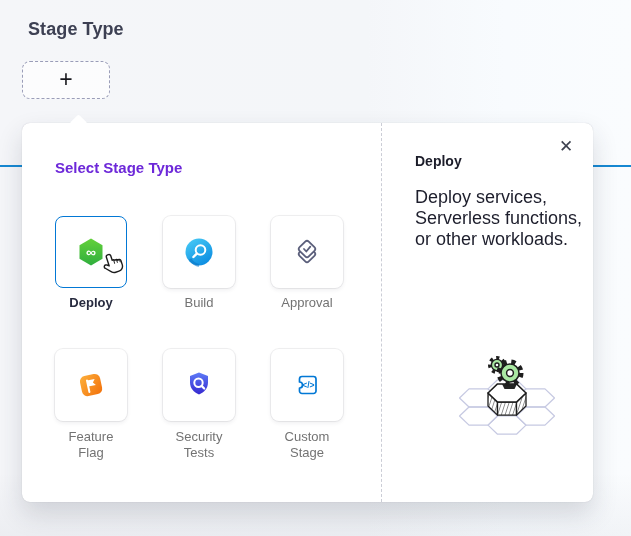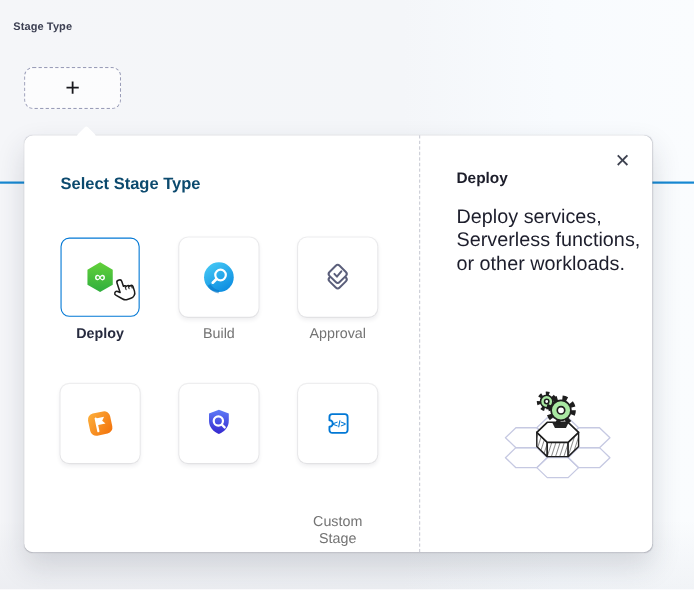--- a/index.html
+++ b/index.html
@@ -4,33 +4,33 @@
 <style>
   html,body{margin:0;padding:0;background:#fff;}
   .screen{
     position:relative;width:631px;height:536px;overflow:hidden;
     font-family:"Liberation Sans","DejaVu Sans",sans-serif;
     background:
       linear-gradient(180deg, rgba(20,30,60,0) 88%, rgba(20,30,60,.04) 100%),
       linear-gradient(90deg,#f5f6f9 0%,#f4f6f9 58%,#f8fbfe 80%,#fafcfe 100%);
   }
   .pipeline-line{position:absolute;left:0;right:0;top:165px;height:2px;background:#1688d2;z-index:1;}
-  .stage-type-label{position:absolute;left:12px;top:19px;font-size:10px;font-weight:700;color:#3d4053;letter-spacing:.1px;text-align:center;}
+  .stage-type-label{position:absolute;left:28px;top:19px;font-size:18px;font-weight:700;color:#3d4053;letter-spacing:.1px;text-align:center;}
   .add-btn{
     position:absolute;left:22px;top:61px;width:88px;height:38px;box-sizing:border-box;
     border:1.6px dashed #9a9db8;border-radius:8px;background:rgba(255,255,255,.65);
     display:flex;align-items:center;justify-content:center;cursor:pointer;z-index:1;
   }
   .add-btn .plus{font-size:23px;font-weight:400;color:#17171c;line-height:1;margin-top:-2px;}
   .popover{
     position:absolute;left:22px;top:123px;width:571px;height:379px;background:#fff;border-radius:8px;
     box-shadow:0 0 1px rgba(40,41,61,.25),0 12px 26px rgba(40,41,61,.16);z-index:2;
   }
   .popover-arrow{position:absolute;left:50px;top:-6px;width:13px;height:13px;background:#fff;transform:rotate(45deg);border-radius:2px;}
-  .popover-title{position:absolute;left:33px;top:36px;font-size:15px;font-weight:700;color:#0c4a6e;}
+  .popover-title{position:absolute;left:33px;top:36px;font-size:15px;font-weight:700;color:#6d28d9;}
   .tile{
     position:absolute;width:72px;height:72px;box-sizing:border-box;border-radius:8px;background:#fff;
     box-shadow:0 0 0 1px rgba(40,41,61,.07),0 2px 4px rgba(40,41,61,.08);
     display:flex;align-items:center;justify-content:center;cursor:pointer;
   }
   .tile.selected{border:1.5px solid #0278d5;box-shadow:none;}
   .tile-label{
     position:absolute;text-align:center;font-size:13px;line-height:16px;color:#737373;
   }
   .tile-label.sel{font-weight:700;color:#272b3f;}
@@ -137,21 +137,23 @@
     <div class="tile" style="left:249px;top:226px;">
       <svg width="30" height="30" viewBox="0 0 30 30">
         <path d="M10 6.5 h11.5 a2.5 2.5 0 0 1 2.5 2.5 v12 a2.5 2.5 0 0 1 -2.5 2.5 H10 a2.5 2.5 0 0 1 -2.5 -2.5 v-3 a3 3 0 0 0 0 -6 v-3 A2.5 2.5 0 0 1 10 6.5 z" fill="none" stroke="#0278d5" stroke-width="1.7" stroke-linejoin="round"></path>
         <text x="16.4" y="18.4" text-anchor="middle" font-size="8.5" font-weight="bold" fill="#0278d5">&lt;/&gt;</text>
       </svg>
     </div>
 
     <div class="tile-label sel" style="left:25px;top:172px;width:88px;">Deploy</div>
     <div class="tile-label" style="left:133px;top:172px;width:88px;">Build</div>
     <div class="tile-label" style="left:241px;top:172px;width:88px;">Approval</div>
-    <div class="tile-label" style="left:250px;top:306px;width:70px;margin-top:37px;">Custom Stage</div>
+    <div class="tile-label" style="left:34px;top:306px;width:70px;">Feature Flag</div>
+    <div class="tile-label" style="left:142px;top:306px;width:70px;">Security Tests</div>
+    <div class="tile-label" style="left:250px;top:306px;width:70px;">Custom Stage</div>
 
     <div class="divider"></div>
 
     <div class="detail-title">Deploy</div>
     <div class="detail-desc">Deploy services, Serverless functions, or other workloads.</div>
 
     <svg class="illustration" viewBox="0 0 172 112">
       <defs>
         <pattern id="hatch" width="3.6" height="3.6" patternUnits="userSpaceOnUse" patternTransform="rotate(18)">
           <line x1="0" y1="0" x2="0" y2="3.6" stroke="#2a2a2a" stroke-width="1"></line>

